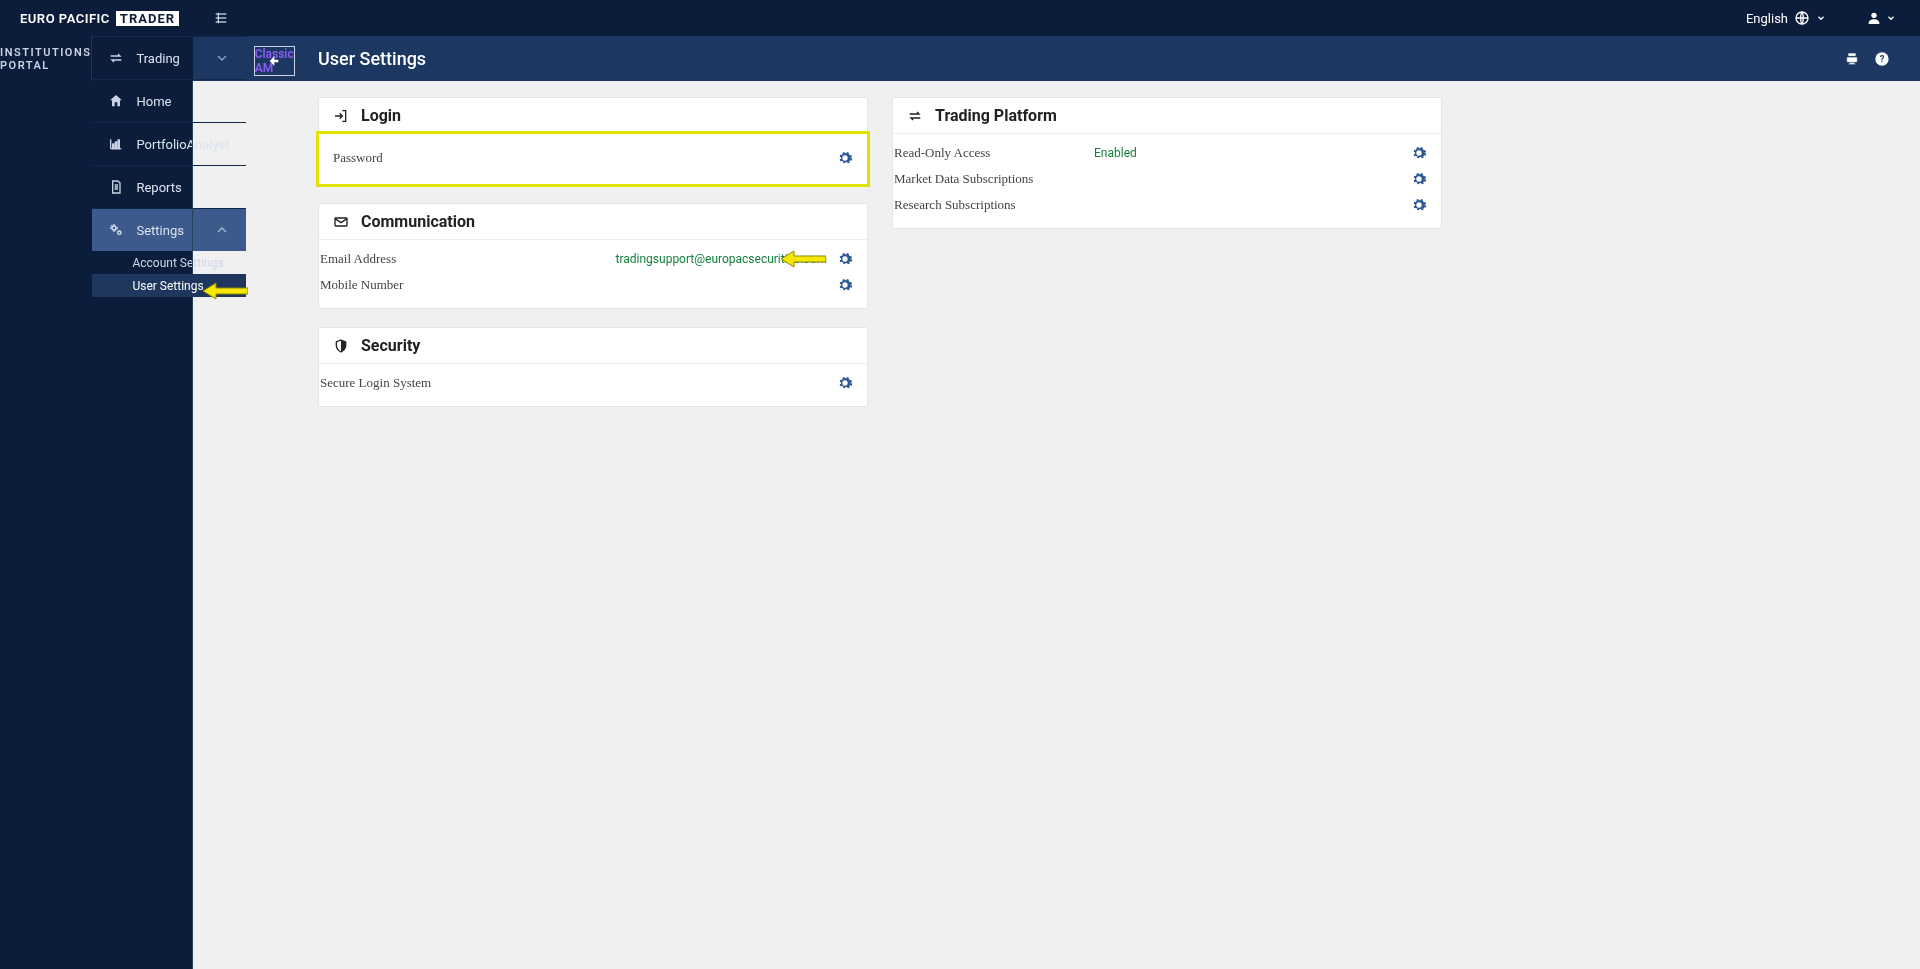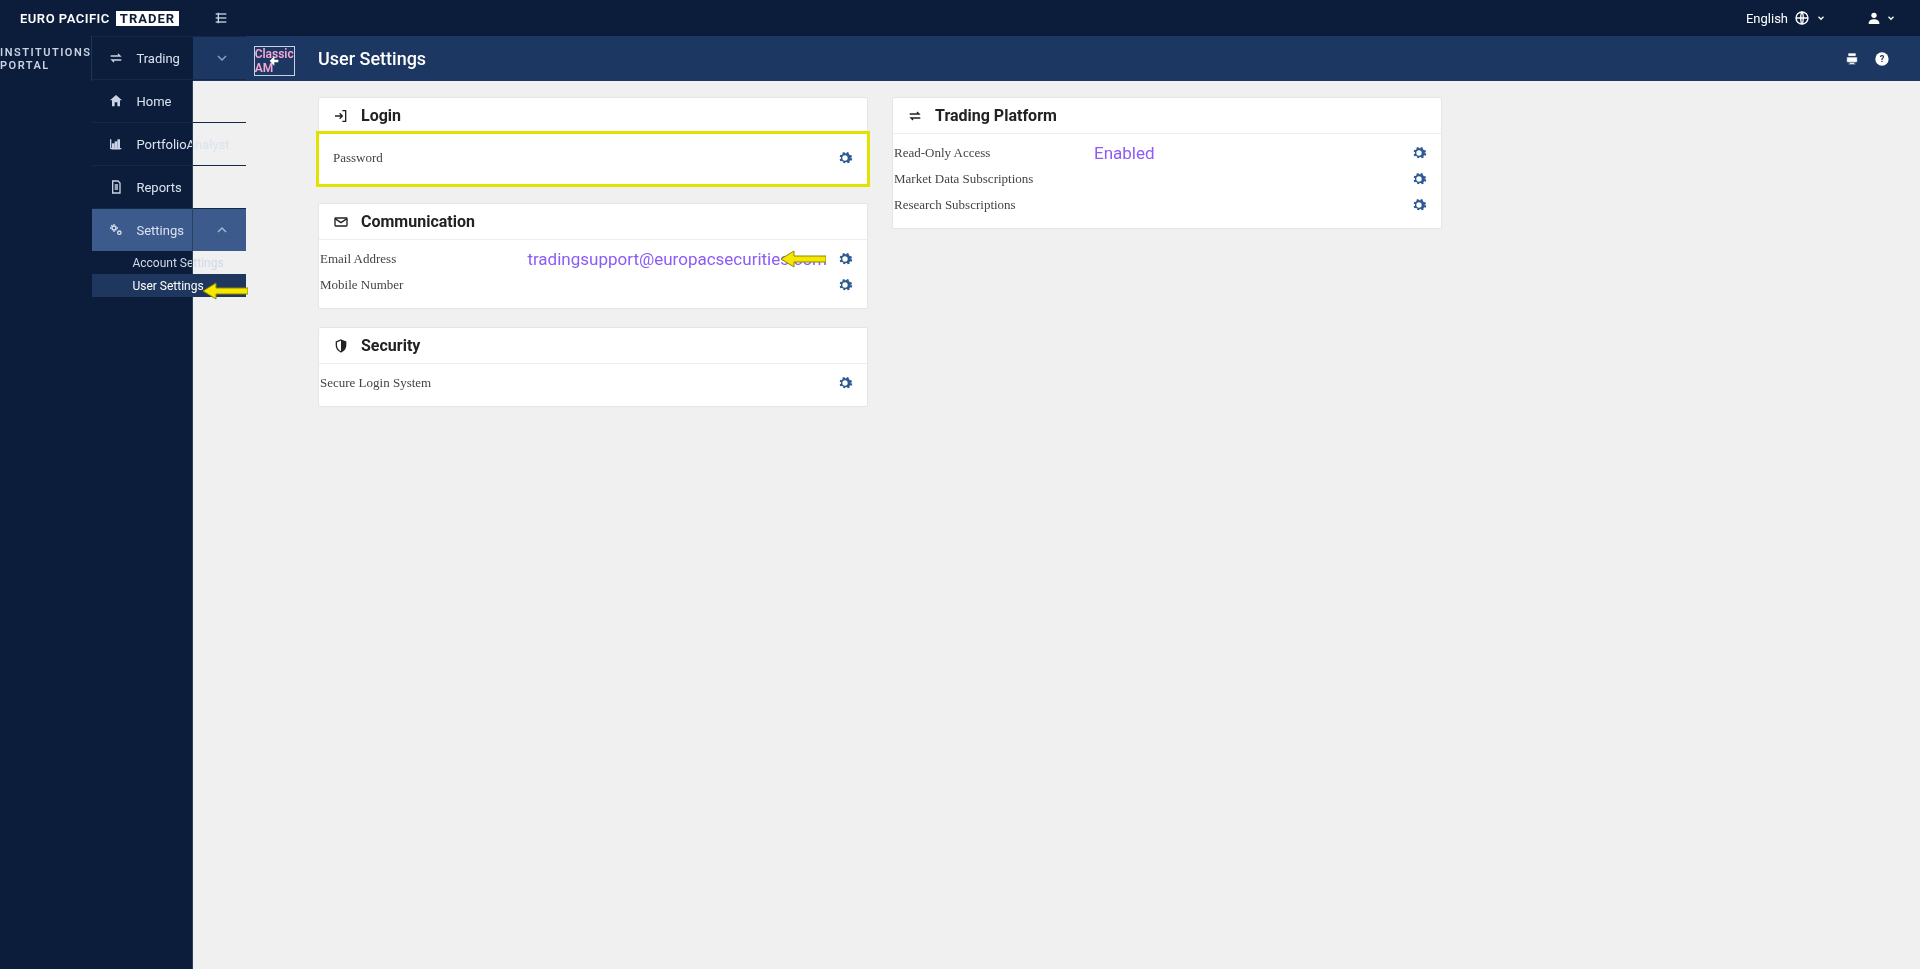--- a/index.html
+++ b/index.html
@@ -22,41 +22,41 @@
   
   .sidebar { width:193px; background:#0b1d3a; color:#dbe3ef; display:flex; flex-direction:row; position:relative;}
   .portal-label { height:45px; display:flex; align-items:center; justify-content:center; font-size:11px; letter-spacing:1.5px; font-weight:600; color:#c9d3e3; border-right:1px solid #1c375e;}
   .nav { }
   .nav-item { height:43px; display:flex; align-items:center; gap:12px; padding:0 16px; font-size:13px; border-top:1px solid #14294a; cursor:pointer; }
   .nav-item.expandable .chev { margin-left:auto; opacity:.7;}
   .nav-item.active-parent { background:#3c5a8c; }
   .subnav { }
   .sub-item { height:23px; display:flex; align-items:center; padding-left:40px; font-size:12px; cursor:pointer; color:#d0d8e6;}
   .sub-item.active { background:#1f375e; color:#fff; }
-  .classic-btn { margin:10px 8px 0 8px; height:30px; border:1px solid #c8d2e2; display:flex; align-items:center; justify-content:center; gap:10px; font-size:12px; font-weight:600; color:#f9a8d4; cursor:pointer; position:relative;}
+  .classic-btn { margin:10px 8px 0 8px; height:30px; border:1px solid #c8d2e2; display:flex; align-items:center; justify-content:center; gap:10px; font-size:12px; font-weight:600; color:#8b5cf6; cursor:pointer; position:relative;}
   .classic-btn .arrow-left {position:absolute; left:10px;}
   .sidebar-border { position:absolute; top:45px; bottom:0; right:0; width:1px; background:#27415f;}
 
   
   .main { flex:1; display:flex; flex-direction:column; background:#f0f0f0;}
   .page-header { height:45px; background:#1d3763; color:#fff; display:flex; align-items:center; padding:0 30px 0 125px;}
   .page-header h1 { font-size:18px; font-weight:500;}
   .page-header .tools { margin-left:auto; display:flex; gap:14px; }
   .page-header .tools .ic { cursor:pointer; }
 
   
   .content { flex:1; padding:16px 125px 40px 125px; display:flex; gap:24px; align-items:flex-start;}
   .col { flex:1; max-width:550px; display:flex; flex-direction:column; gap:18px;}
   .panel { background:#fff; border:1px solid #e5e5e5; border-radius:2px;}
   .panel-head { height:36px; display:flex; align-items:center; gap:12px; padding:0 14px; border-bottom:1px solid #eee;}
   .panel-head .title { font-size:16px; font-weight:700; color:#222;}
   .panel-body { padding:6px 14px 10px 1px;}
   .row { display:flex; align-items:center; height:26px; font-size:13px; color:#444; }
   .row .lbl { flex:0 0 200px;font-family:Liberation Serif, serif; }
-  .row .val { flex:1; text-align:right; color:#8b5cf6; font-size:17px; padding-right:10px;}
+  .row .val { flex:1; text-align:right; color:#15803d; font-size:12px; padding-right:10px;}
   .row .cog { color:#2d5a93; cursor:pointer; }
   .highlight-box { border:3px solid #e2e200; margin:-3px; padding:0 14px 2px 14px;}
   .highlight-box .row { height:48px;}
 
   
   .arrow-annot { position:relative; }
   .ya { position:absolute; pointer-events:none;}
   .ya svg { display:block;}
 
 </style>

